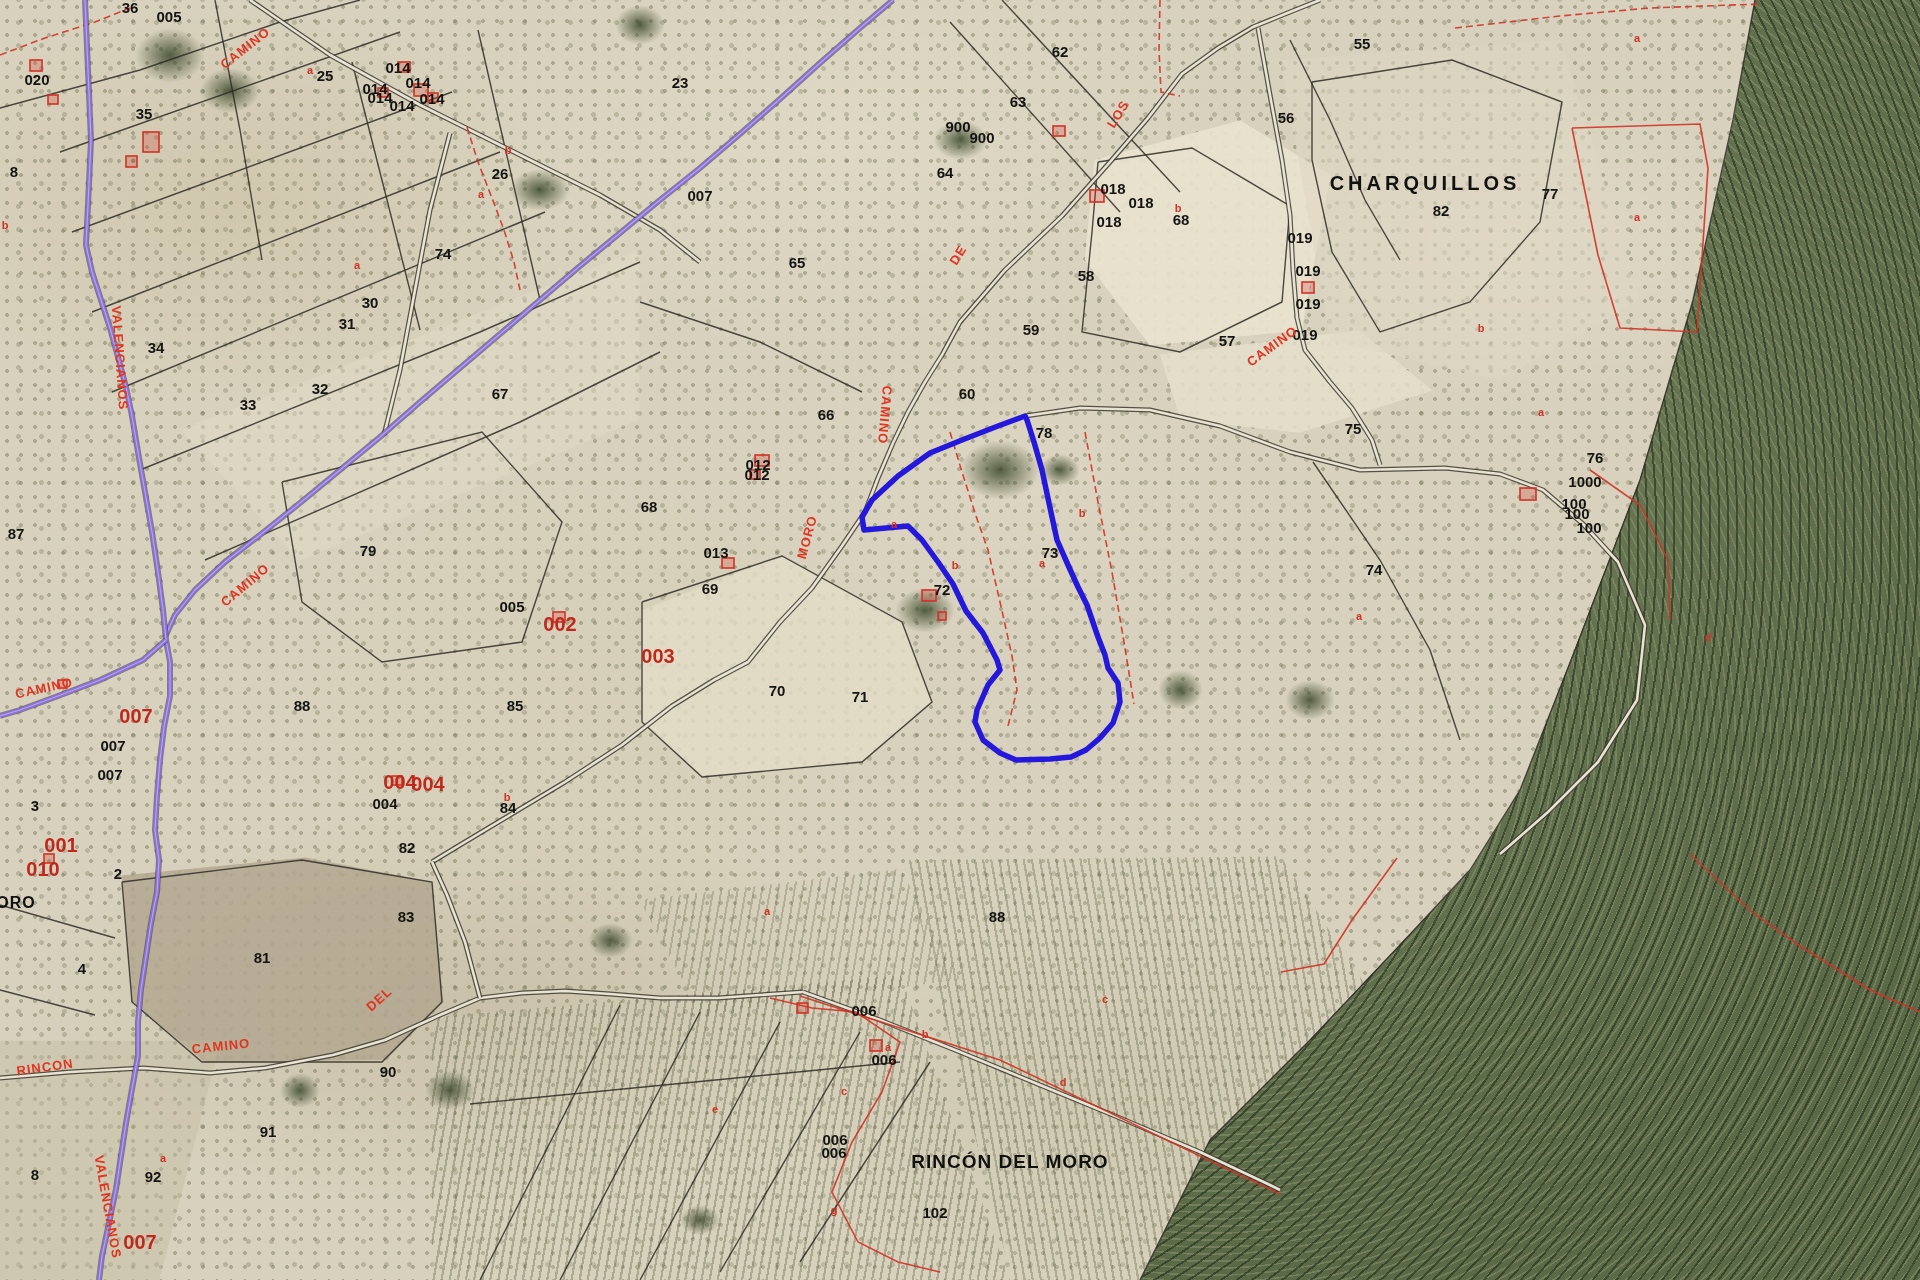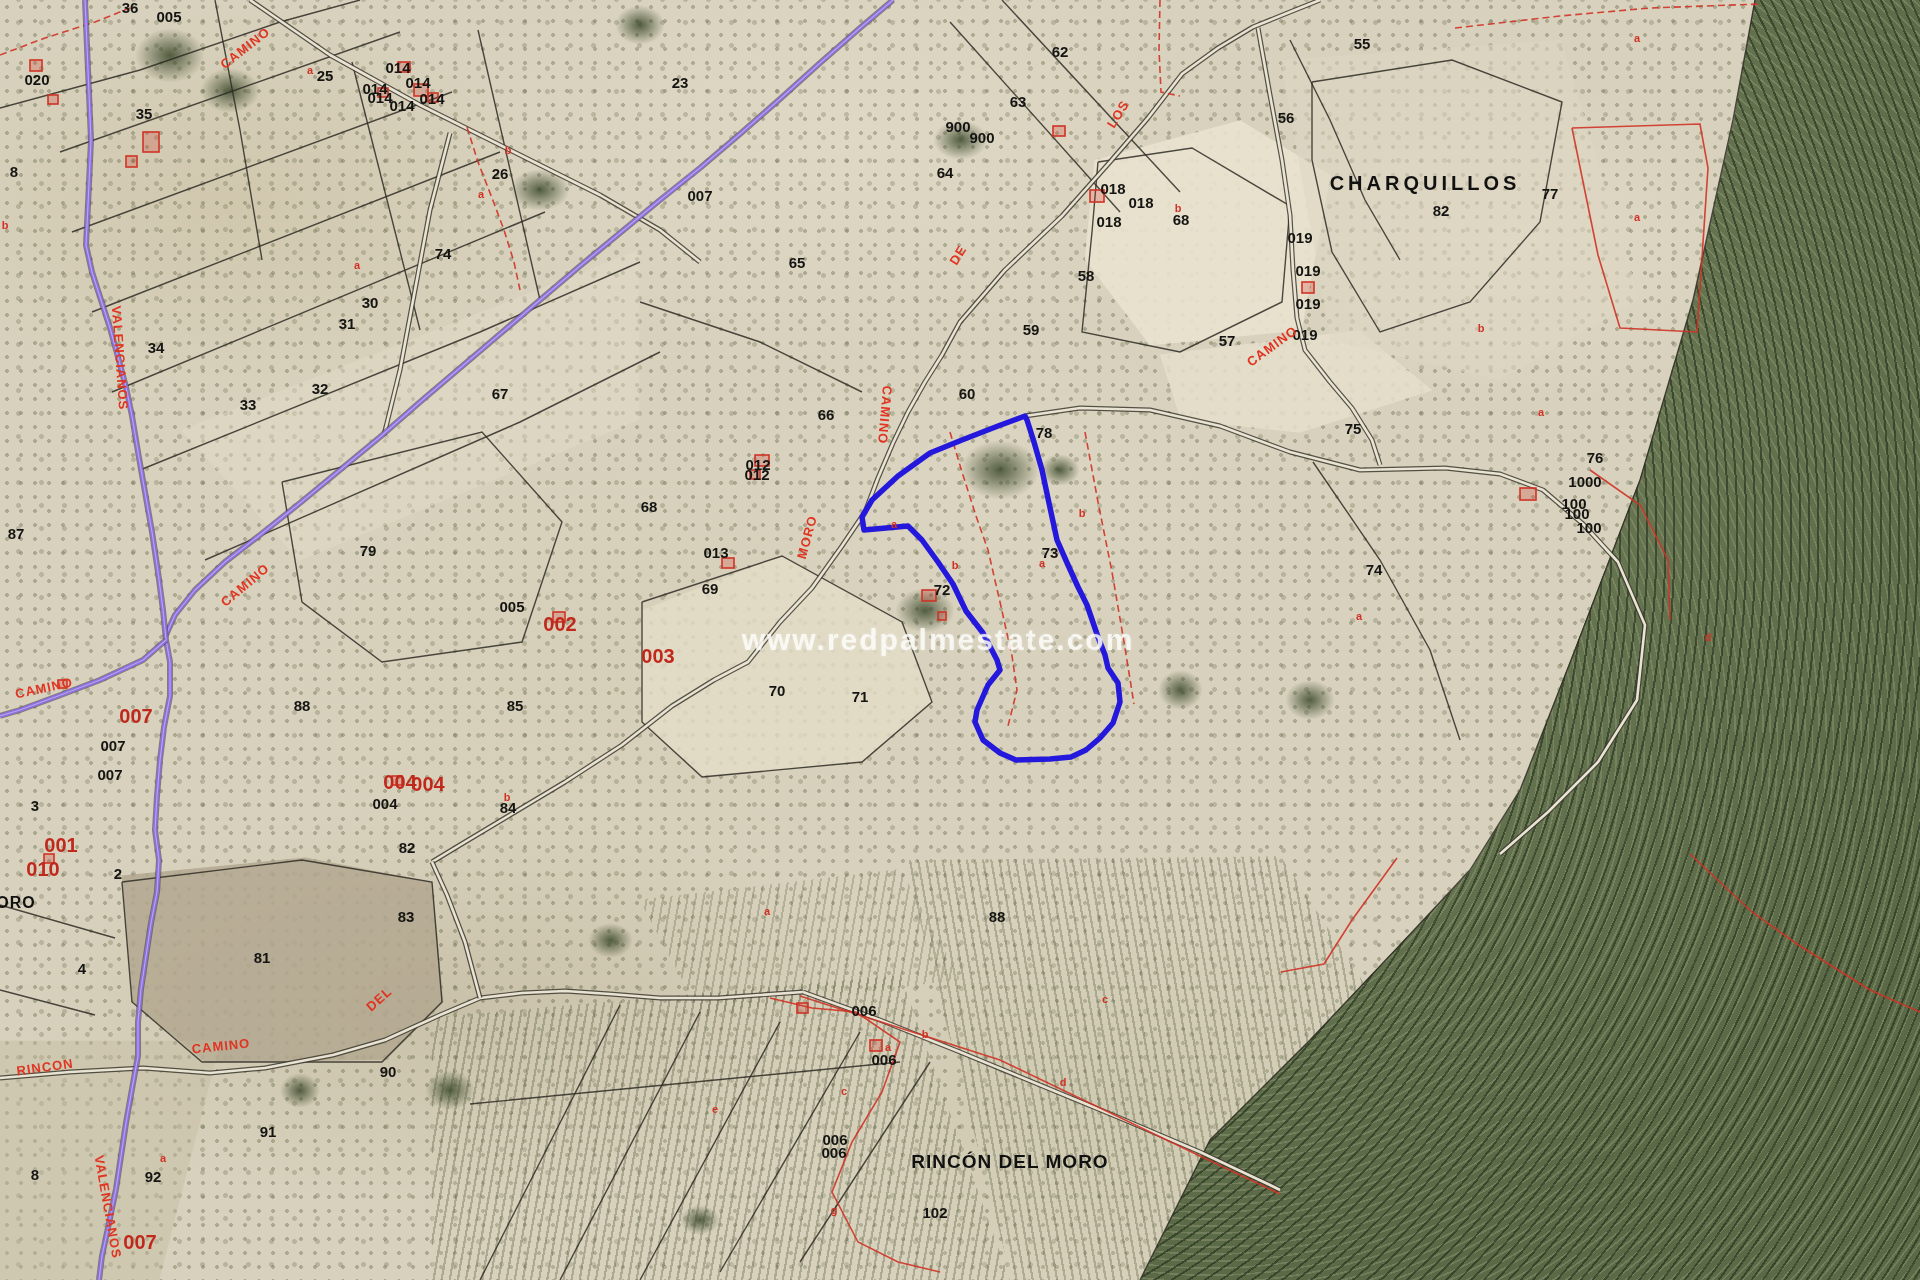--- a/index.html
+++ b/index.html
@@ -313,14 +313,13 @@
       <span class="lab road" style="left: 245px; top: 585px; transform: translate(-50%, -50%) rotate(-40deg);">CAMINO</span>
       <span class="lab road" style="left: 221px; top: 1046px; transform: translate(-50%, -50%) rotate(-6deg);">CAMINO</span>
       <span class="lab road" style="left: 379px; top: 999px; transform: translate(-50%, -50%) rotate(-42deg);">DEL</span>
       <span class="lab road" style="left: 1272px; top: 346px; transform: translate(-50%, -50%) rotate(-36deg);">CAMINO</span>
       <span class="lab road" style="left: 45px; top: 1067px; transform: translate(-50%, -50%) rotate(-8deg);">RINCON</span>
       <span class="lab place" style="left: 1425px; top: 183px; font-size: 20px; letter-spacing: 4px;">CHARQUILLOS</span>
       <span class="lab place" style="left: 1010px; top: 1161px; font-size: 19px; letter-spacing: 1px;">RINCÓN DEL MORO</span>
       <span class="lab place" style="left: 16px; top: 903px; font-size: 16px; letter-spacing: 1px;">ORO</span>
     </div>
 
-  <div id="watermark">www.redpalmestate.com</div>
 </div>
 
 </body></html>

